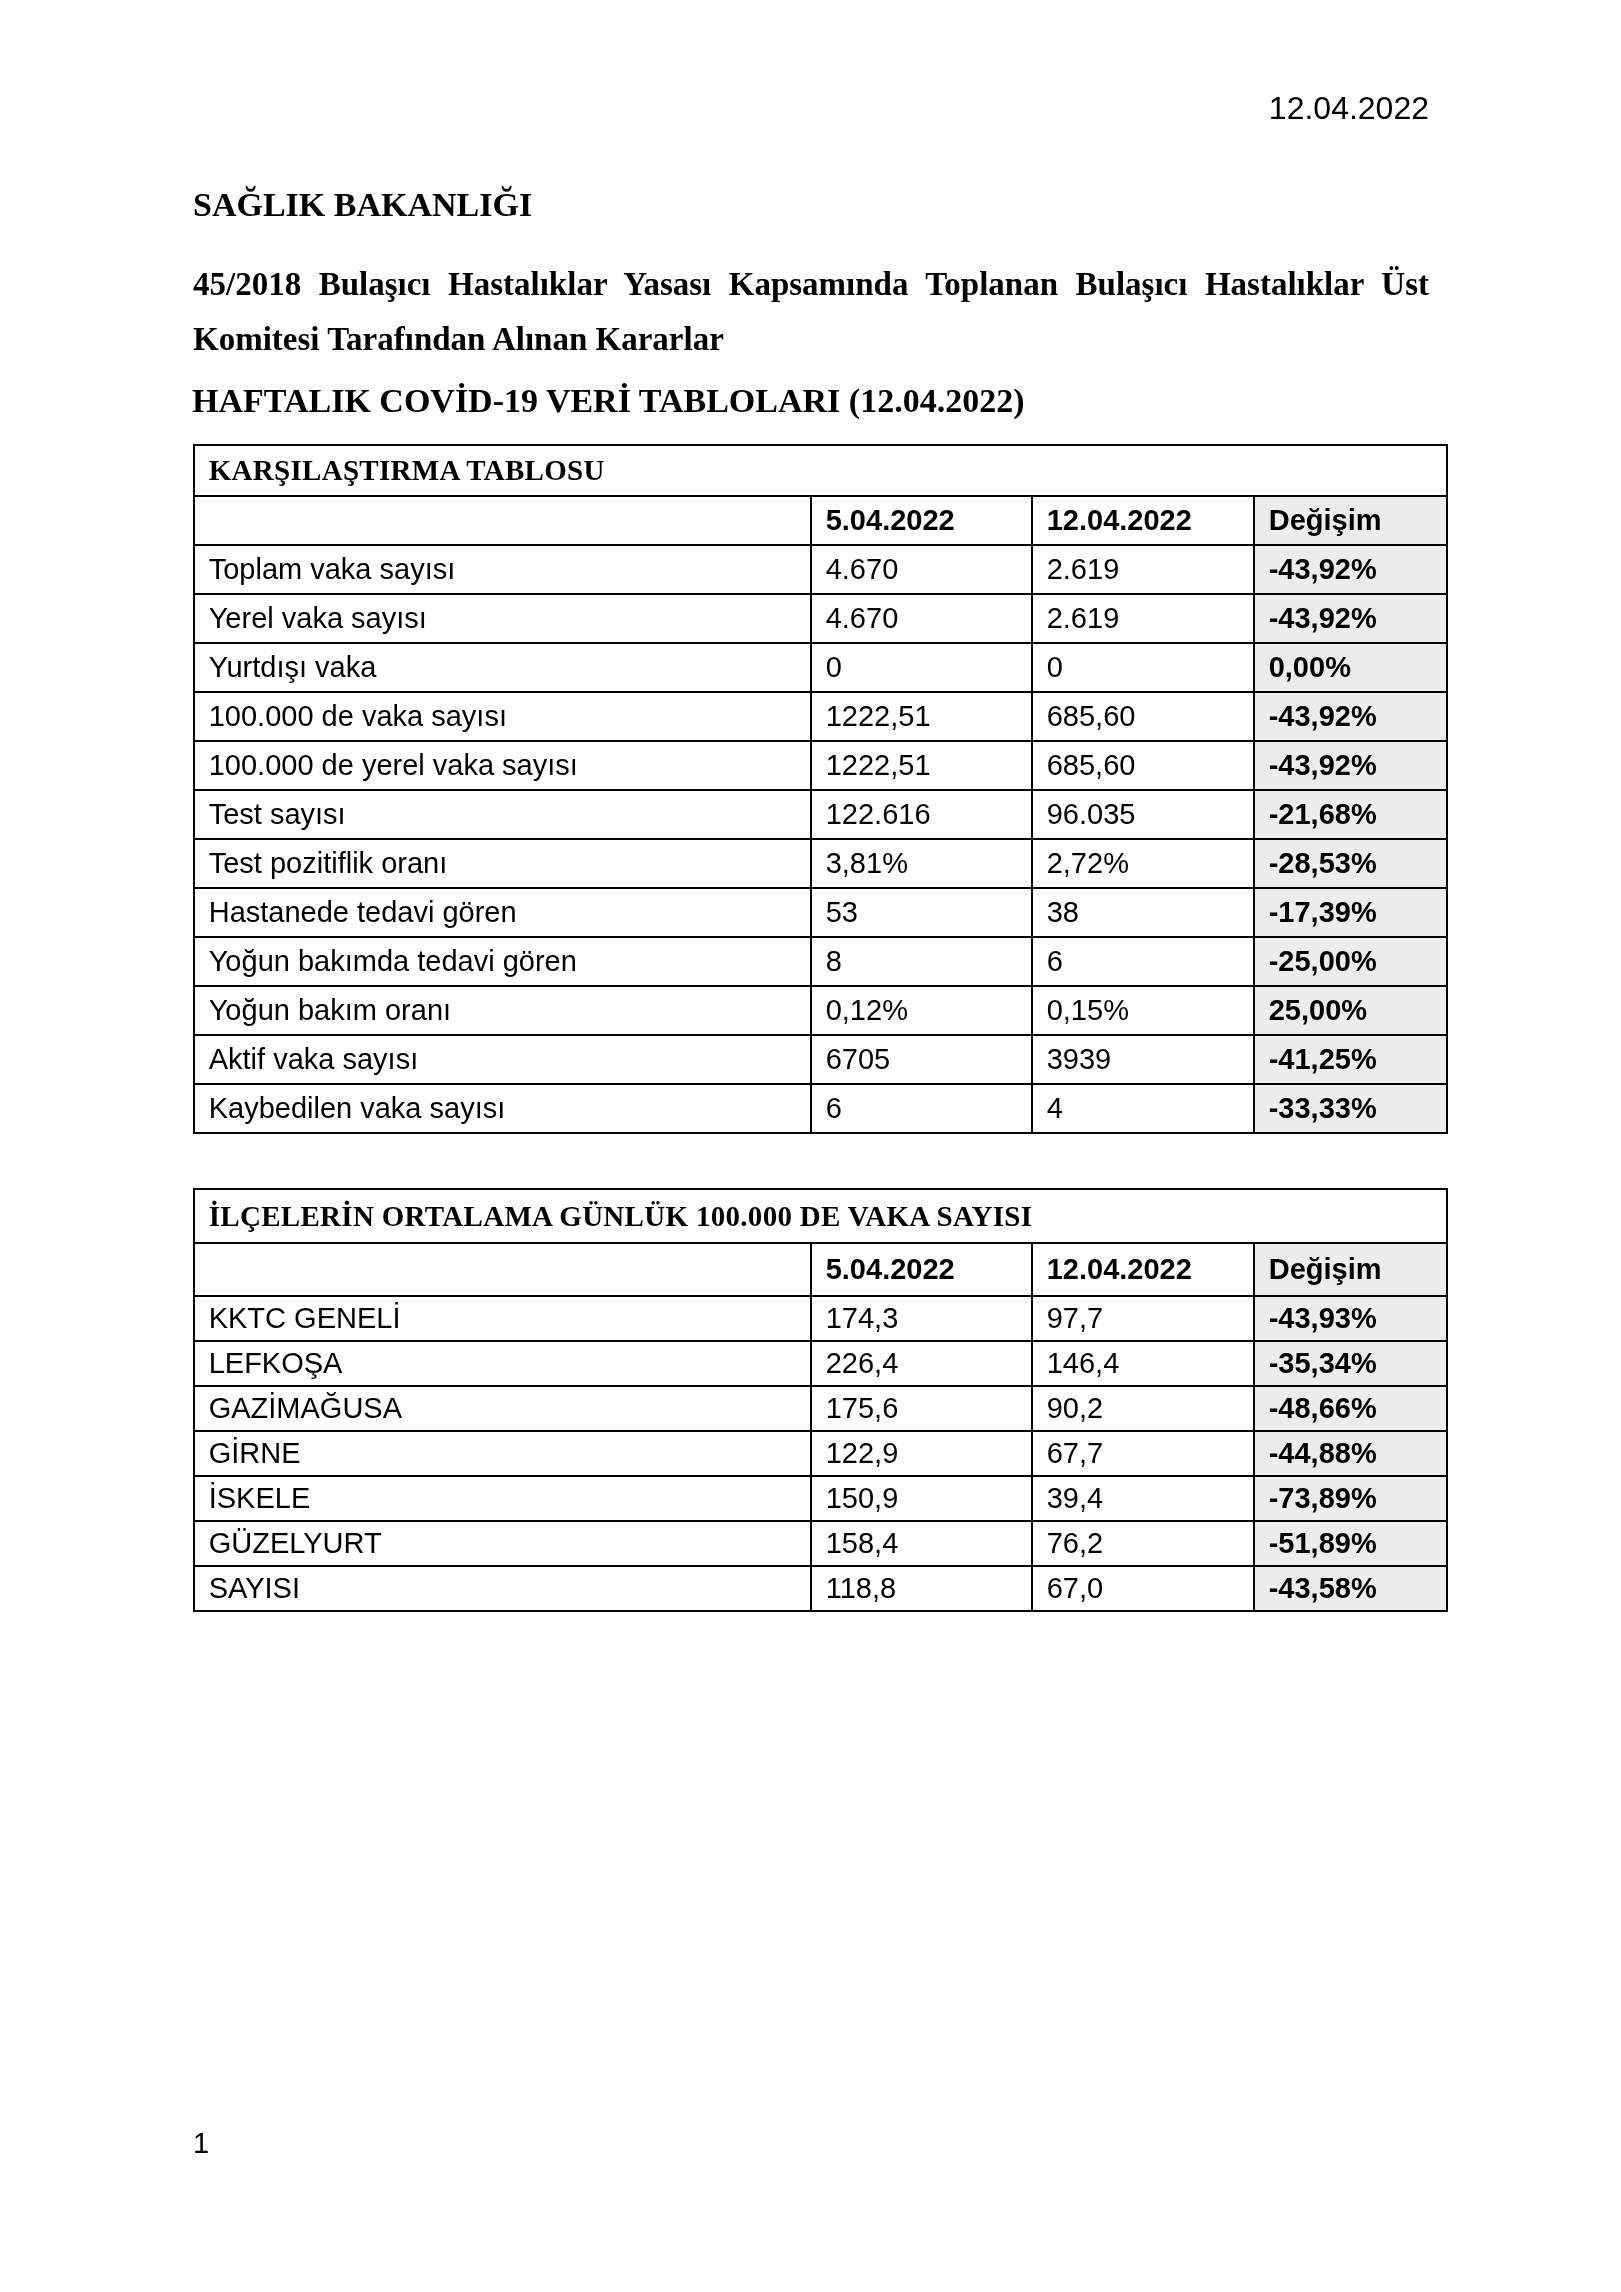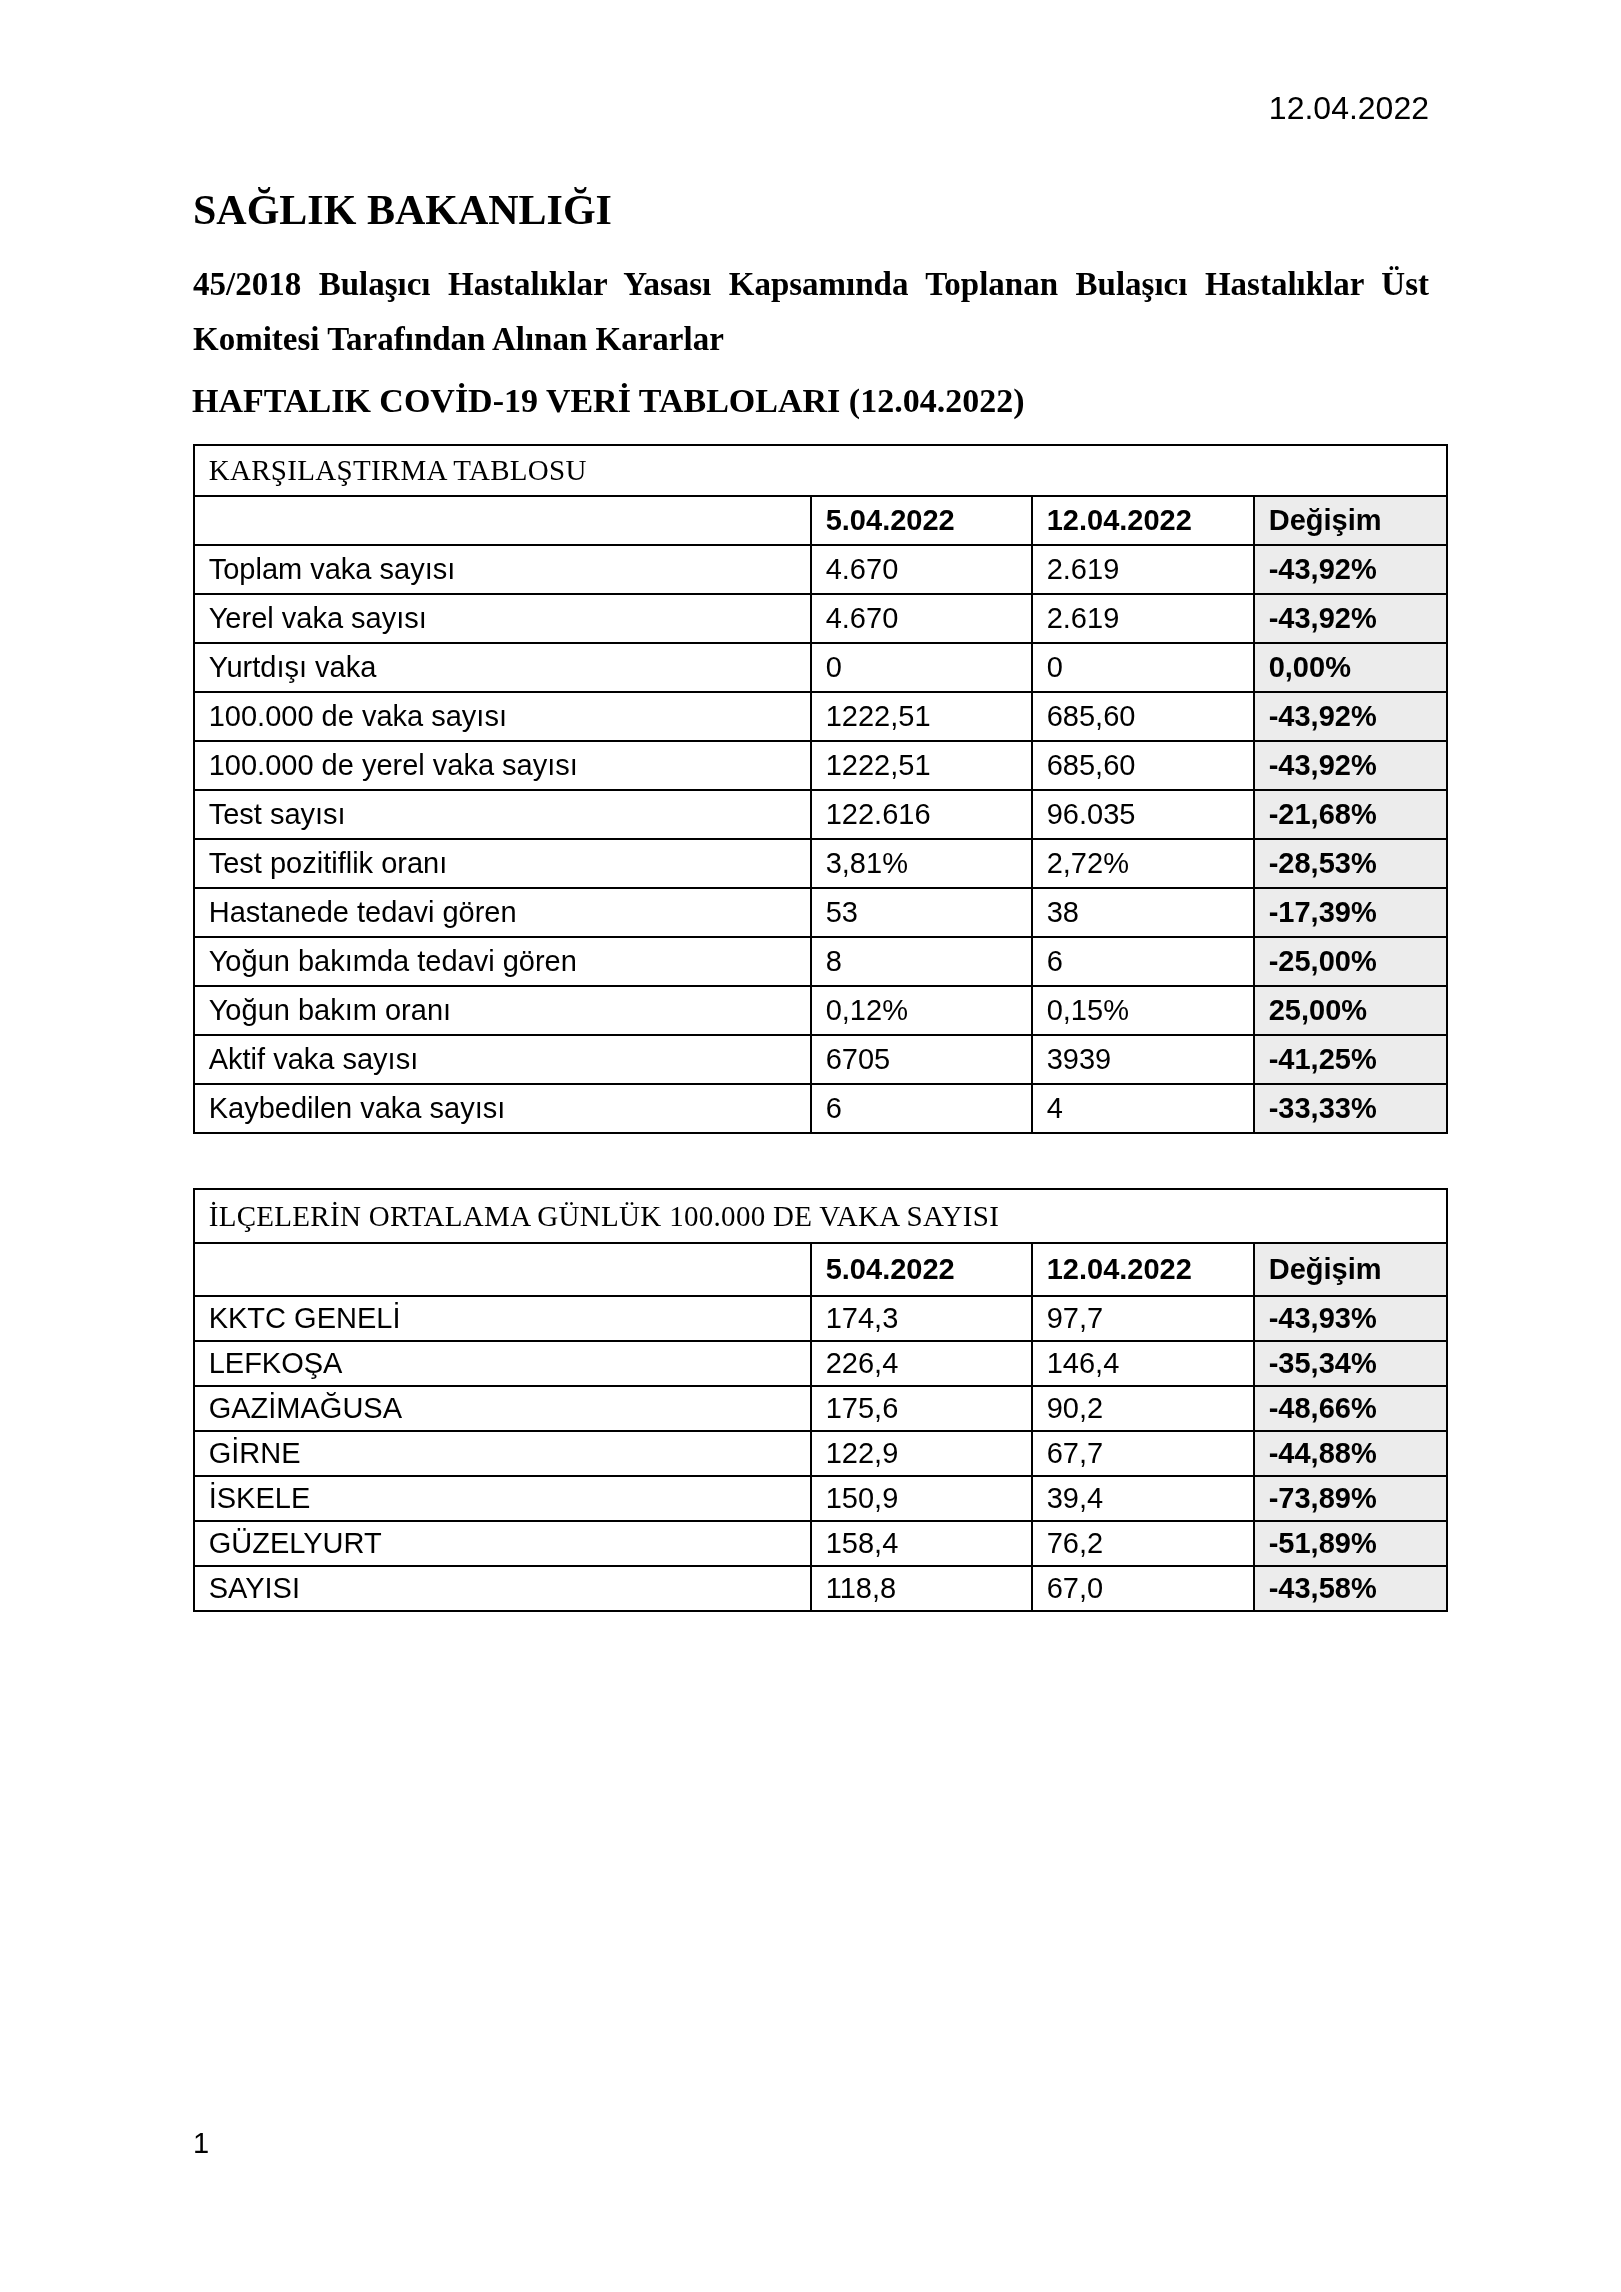--- a/index.html
+++ b/index.html
@@ -25,21 +25,21 @@
     text-align: right;
     font-size: 32px;
   }
   .ministry-heading {
     position: absolute;
     top: 186px;
     left: 193px;
     margin: 0;
     font-family: "Liberation Serif", serif;
     font-weight: bold;
-    font-size: 42px;
+    font-size: 34px;
   }
   .law-paragraph {
     position: absolute;
     top: 257px;
     left: 193px;
     width: 1236px;
     margin: 0;
     font-family: "Liberation Serif", serif;
     font-weight: bold;
     font-size: 33px;
@@ -69,21 +69,21 @@
     padding: 2px 13.7px;
     font-size: 29px;
     vertical-align: middle;
     overflow: hidden;
     white-space: nowrap;
   }
   #table-0 { top: 444px; }
   #table-1 { top: 1188px; border-radius: 15px; }
   .title-cell {
     font-family: "Liberation Serif", serif;
-    font-weight: normal;
+    font-weight: bold;
     font-size: 34px;
     letter-spacing: 0.3px;
   }
   .head-row td { font-weight: bold; }
   .shade { background: #ececec; }
   .change-cell { font-weight: bold; }
   #table-0 .title-row { height: 51px; }
   #table-0 .head-row  { height: 49px; }
   #table-0 .data-row  { height: 49px; }
   #table-1 .title-row { height: 54px; }

